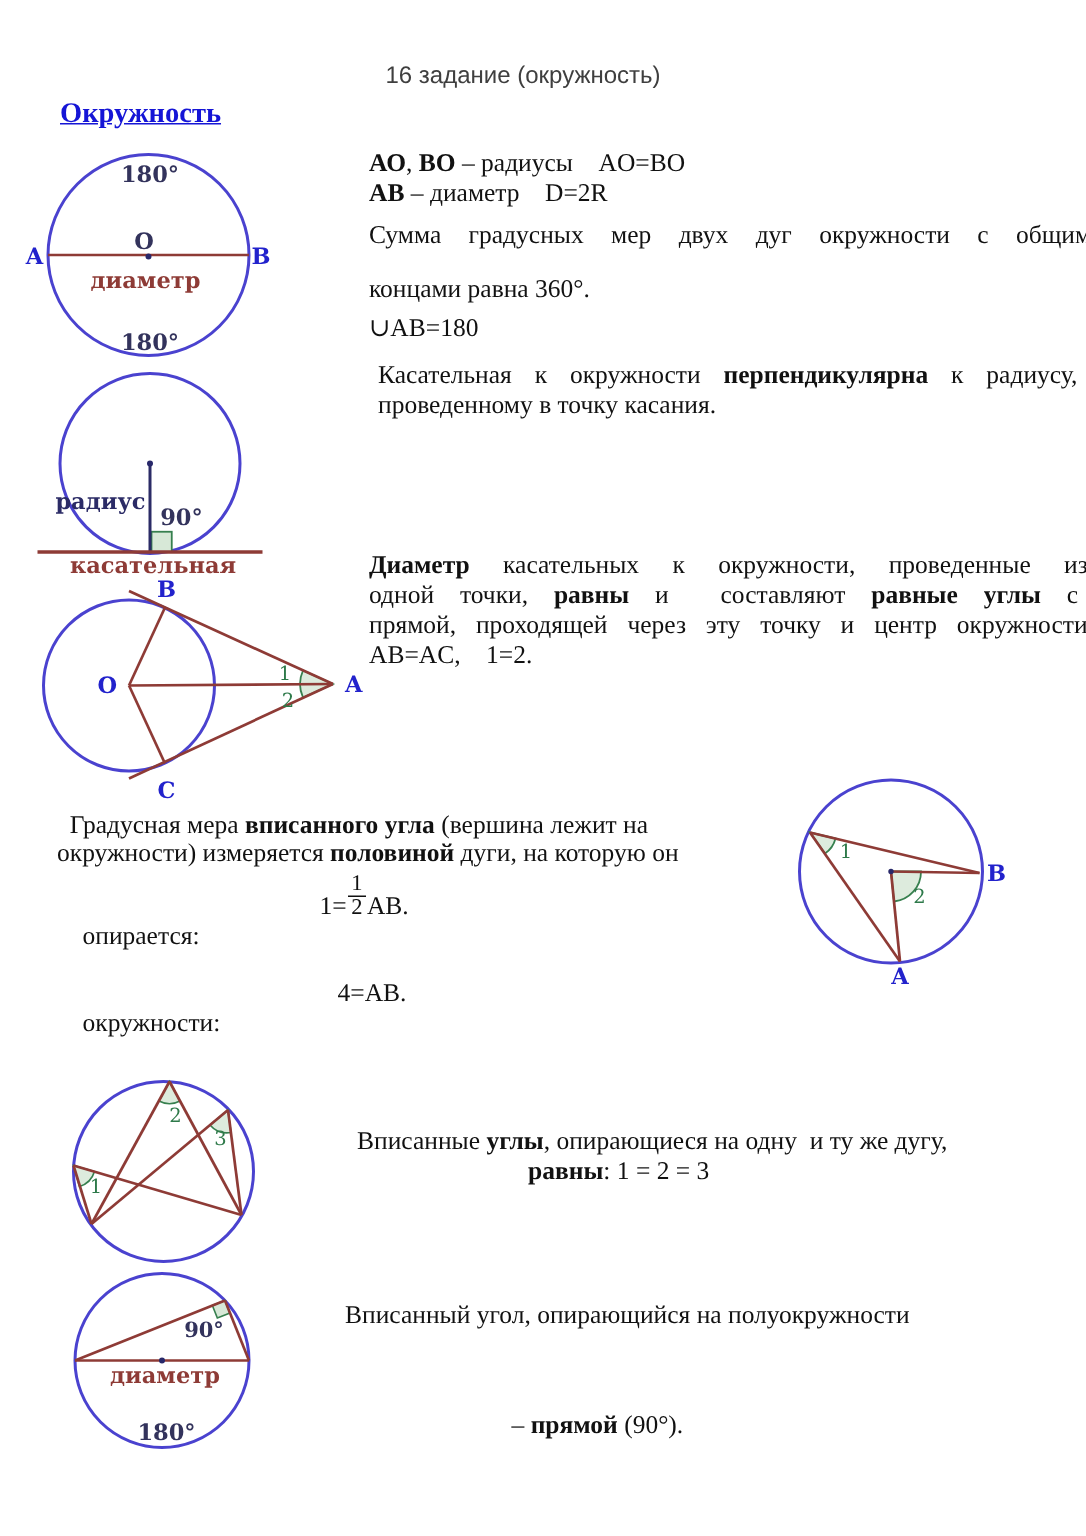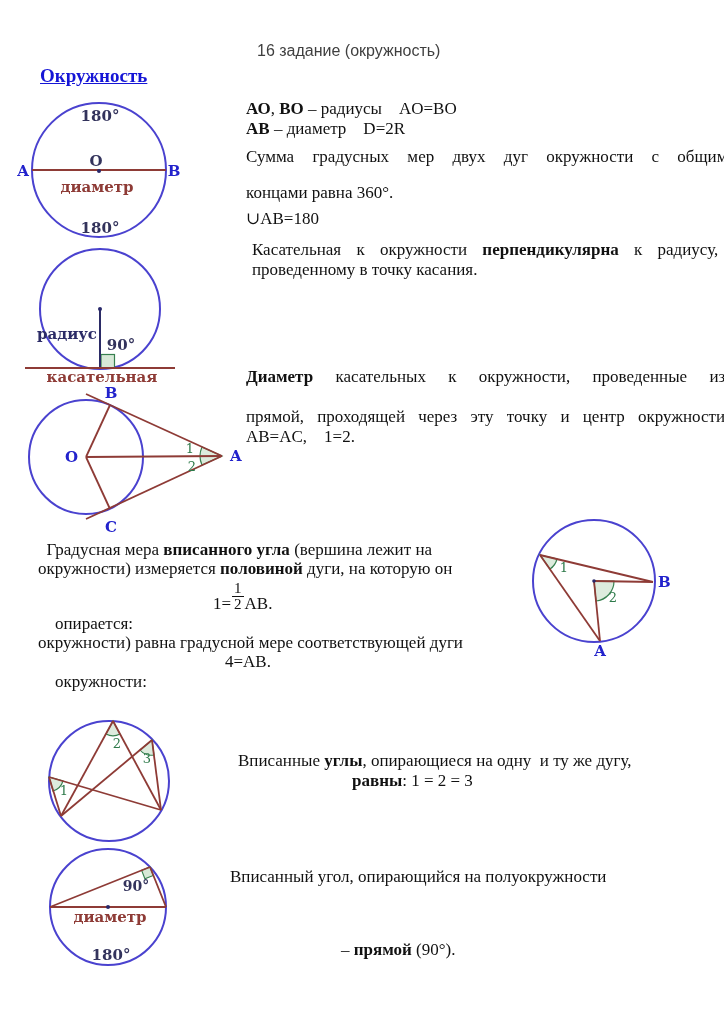--- a/index.html
+++ b/index.html
@@ -65,20 +65,21 @@
     <rect x="81" y="108.5" width="13.5" height="13.5" fill="#d7e8d7" stroke="#37804f" stroke-width="1.2"></rect>
     <line x1="80" y1="63" x2="80" y2="122" stroke="#2b2b66" stroke-width="2"></line>
     <line x1="5" y1="122" x2="155" y2="122" stroke="#8e3b36" stroke-width="2.2"></line>
     <circle cx="80" cy="63" r="2" fill="#28286a"></circle>
     <text x="77" y="93" text-anchor="end" class="lblN" style="fill:#2b2b66;font-weight:bold">радиус</text>
     <text x="101" y="104" text-anchor="middle" class="lblN">90°</text>
     <text x="82" y="136" text-anchor="middle" class="lblM">касательная</text>
   </svg>
 
   <div class="line ws18" style="left:246px;top:367px"><span class="b">Диаметр</span><span> касательных к окружности, проведенные из</span></div>
+  <div class="line ws13" style="left:246px;top:387px"><span>одной точки, </span><span class="b">равны</span><span> и  составляют </span><span class="b">равные углы</span><span> с</span></div>
   <div class="line ws9" style="left:246px;top:407px"><span>прямой, проходящей через эту точку и центр окружности:</span></div>
   <div class="line" style="left:246px;top:427px"><span>AB=AC,    1=2.</span></div>
 
   <svg style="left:22px;top:384px" width="230" height="152" viewBox="0 0 230 152">
     <circle cx="64" cy="73" r="57" fill="none" stroke="#4a42cf" stroke-width="2"></circle>
     <path d="M200,72 L180,63 A22,22 0 0 0 180,81 Z" fill="#d7e8d7" fill-opacity="0.85" stroke="#37804f" stroke-width="1.2"></path>
     <line x1="200" y1="72" x2="64" y2="10" stroke="#8e3b36" stroke-width="1.8"></line>
     <line x1="200" y1="72" x2="64" y2="135" stroke="#8e3b36" stroke-width="1.8"></line>
     <line x1="64" y1="73" x2="88" y2="21" stroke="#8e3b36" stroke-width="1.8"></line>
     <line x1="64" y1="73" x2="88" y2="125" stroke="#8e3b36" stroke-width="1.8"></line>
@@ -90,21 +91,20 @@
     <text x="168" y="69" text-anchor="middle" class="lblG">1</text>
     <text x="170" y="87" text-anchor="middle" class="lblG">2</text>
   </svg>
 
   <div class="line" style="left:38px;top:559px"><span>окружности) измеряется </span><span class="b">половиной</span><span> дуги, на которую он</span></div>
   <div class="line" style="left:38px;top:540px"><span>  Градусная мера </span><span class="b">вписанного угла</span><span> (вершина лежит на</span></div>
   <div class="line frow" style="left:38px;top:594px;width:480px">
     <span><span>опирается:</span></span>
     <span class="formula" style="left:175px"><span>1=</span><span class="frac"><span class="num">1</span><span class="den">2</span></span><span>AB.</span></span>
   </div>
-  <div class="line" style="left:38px;top:633px"><span>окружности) равна градусной мере соответствующей дуги</span></div>
   <div class="line frow" style="left:38px;top:652px;width:480px">
     <span><span>окружности:</span></span>
     <span class="formula" style="left:187px">4=AB.</span>
   </div>
 
   <svg style="left:528px;top:514px" width="152" height="146" viewBox="0 0 152 146">
     <circle cx="66" cy="67" r="61" fill="none" stroke="#4a42cf" stroke-width="2"></circle>
     <path d="M12,41 L29,45 A17,17 0 0 1 22,55 Z" fill="#d7e8d7" fill-opacity="0.85" stroke="#37804f" stroke-width="1.2"></path>
     <path d="M66,67 L86,67 A20,20 0 0 1 68,87 Z" fill="#d7e8d7" fill-opacity="0.85" stroke="#37804f" stroke-width="1.2"></path>
     <line x1="12" y1="41" x2="125" y2="68" stroke="#8e3b36" stroke-width="1.8"></line>

